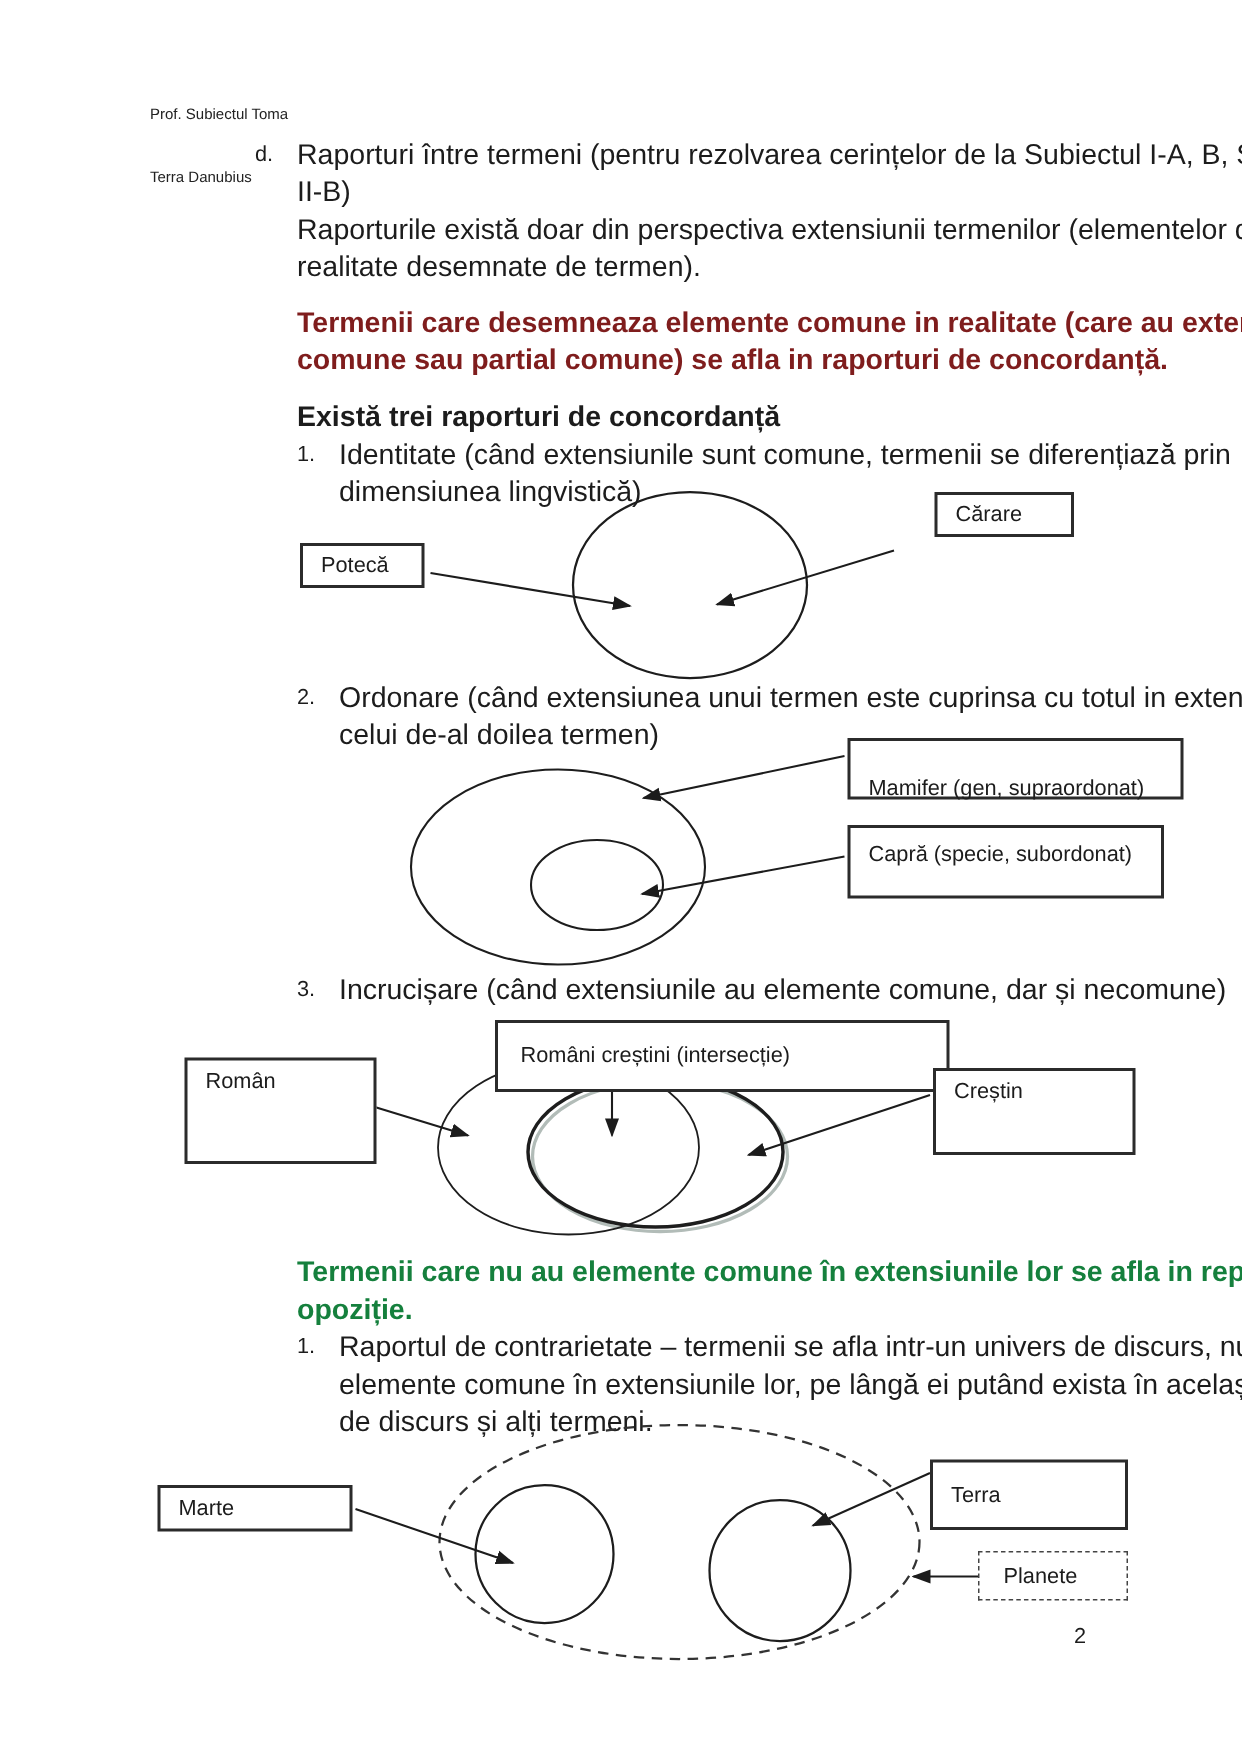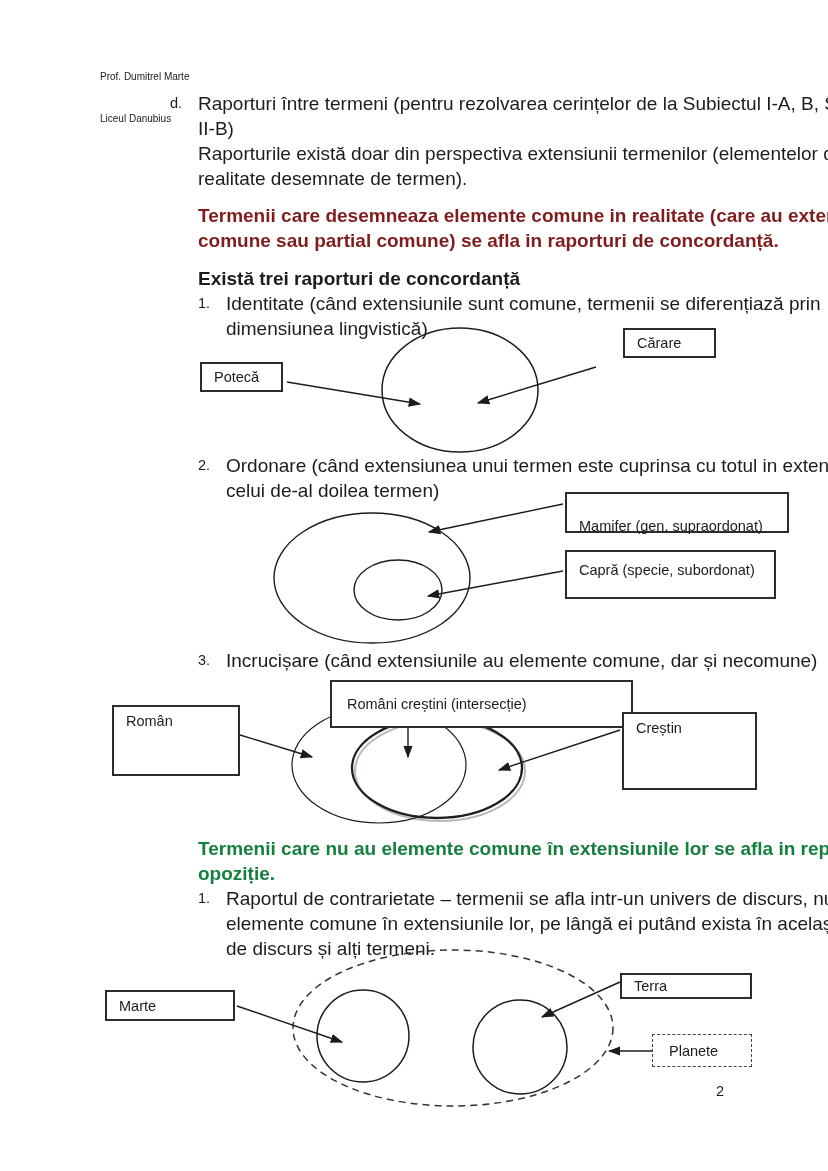--- a/index.html
+++ b/index.html
@@ -25,22 +25,22 @@
   .label-box.top-align{align-items:flex-start;padding-top:6px;}
   .label-box.dashed{border:1.6px dashed #444;}
   .page-number{font-size:14.5px;}
 </style>
 </head>
 <body>
 
 <div class="page">
 
   <div class="abs header" style="left:100px;top:42px;">
-    <div>Prof. Dumitrel Marte</div>
-    <div>Liceul Danubius</div>
+    <div>Prof. Subiectul Toma</div>
+    <div>Terra Danubius</div>
   </div>
 
   <div class="abs list-row" style="left:170px;top:91px;width:600px;">
     <span class="list-marker">d.</span>
     <span class="body-text">Raporturi între termeni (pentru rezolvarea cerințelor de la Subiectul I-A, B, Subiectul
 II-B)
 Raporturile există doar din perspectiva extensiunii termenilor (elementelor din
 realitate desemnate de termen).</span>
   </div>
 
@@ -115,24 +115,24 @@
       <ellipse cx="440" cy="96" rx="85" ry="50" fill="none" stroke="#b2bcb8" stroke-width="2.2"></ellipse>
       <ellipse cx="437" cy="93" rx="85" ry="50" fill="none" stroke="#1d1d1d" stroke-width="2.3"></ellipse>
       <ellipse cx="379" cy="90" rx="87" ry="58" fill="none" stroke="#1d1d1d" stroke-width="1.2"></ellipse>
       <line x1="408" y1="37" x2="408" y2="82" stroke="#1c1c1c" stroke-width="1.4" marker-end="url(#ah3)"></line>
       <line x1="240" y1="60" x2="312" y2="82" stroke="#1c1c1c" stroke-width="1.4" marker-end="url(#ah3)"></line>
       <line x1="620" y1="55" x2="499" y2="95" stroke="#1c1c1c" stroke-width="1.4" marker-end="url(#ah3)"></line>
     </svg>
     <div class="label-box" style="left:330px;top:5px;width:303px;height:48px;padding-left:15px;">
       <span>Români creștini (intersecție)</span>
     </div>
-    <div class="label-box top-align" style="left:112px;top:30px;width:128px;height:71px;">
+    <div class="label-box top-align" style="left:123px;top:30px;width:128px;height:71px;">
       <span>Român</span>
     </div>
-    <div class="label-box top-align" style="left:622px;top:37px;width:135px;height:78px;">
+    <div class="label-box top-align" style="left:622px;top:37px;width:135px;height:58px;">
       <span>Creștin</span>
     </div>
   </div>
 
   <div class="abs body-text hl-red" style="left: 198px; top: 836px; color: #15803d;">Termenii care nu au elemente comune în extensiunile lor se afla in reporturi de
 opoziție.</div>
 
   <div class="abs list-row" style="left:198px;top:886px;width:600px;">
     <span class="list-marker">1.</span>
     <span class="body-text">Raportul de contrarietate – termenii se afla intr-un univers de discurs, nu au
@@ -150,21 +150,21 @@
       <ellipse cx="453" cy="80" rx="160" ry="78" fill="none" stroke="#333" stroke-width="1.5" stroke-dasharray="7 5"></ellipse>
       <circle cx="363" cy="88" r="46" fill="#fff" stroke="#1d1d1d" stroke-width="1.5"></circle>
       <circle cx="520" cy="99" r="47" fill="#fff" stroke="#1d1d1d" stroke-width="1.5"></circle>
       <line x1="237" y1="58" x2="342" y2="94" stroke="#1c1c1c" stroke-width="1.4" marker-end="url(#ah4)"></line>
       <line x1="620" y1="34" x2="542" y2="69" stroke="#1c1c1c" stroke-width="1.4" marker-end="url(#ah4)"></line>
       <line x1="652" y1="103" x2="609" y2="103" stroke="#1c1c1c" stroke-width="1.4" marker-end="url(#ah4)"></line>
     </svg>
     <div class="label-box" style="left:105px;top:42px;width:130px;height:31px;">
       <span>Marte</span>
     </div>
-    <div class="label-box" style="left:620px;top:25px;width:132px;height:26px;">
+    <div class="label-box" style="left:620px;top:25px;width:132px;height:47px;">
       <span>Terra</span>
     </div>
     <div class="label-box dashed" style="left:652px;top:86px;width:100px;height:33px;padding-left:16px;">
       <span>Planete</span>
     </div>
   </div>
 
   <div class="abs page-number" style="left:716px;top:1083px;">2</div>
 
 </div>

